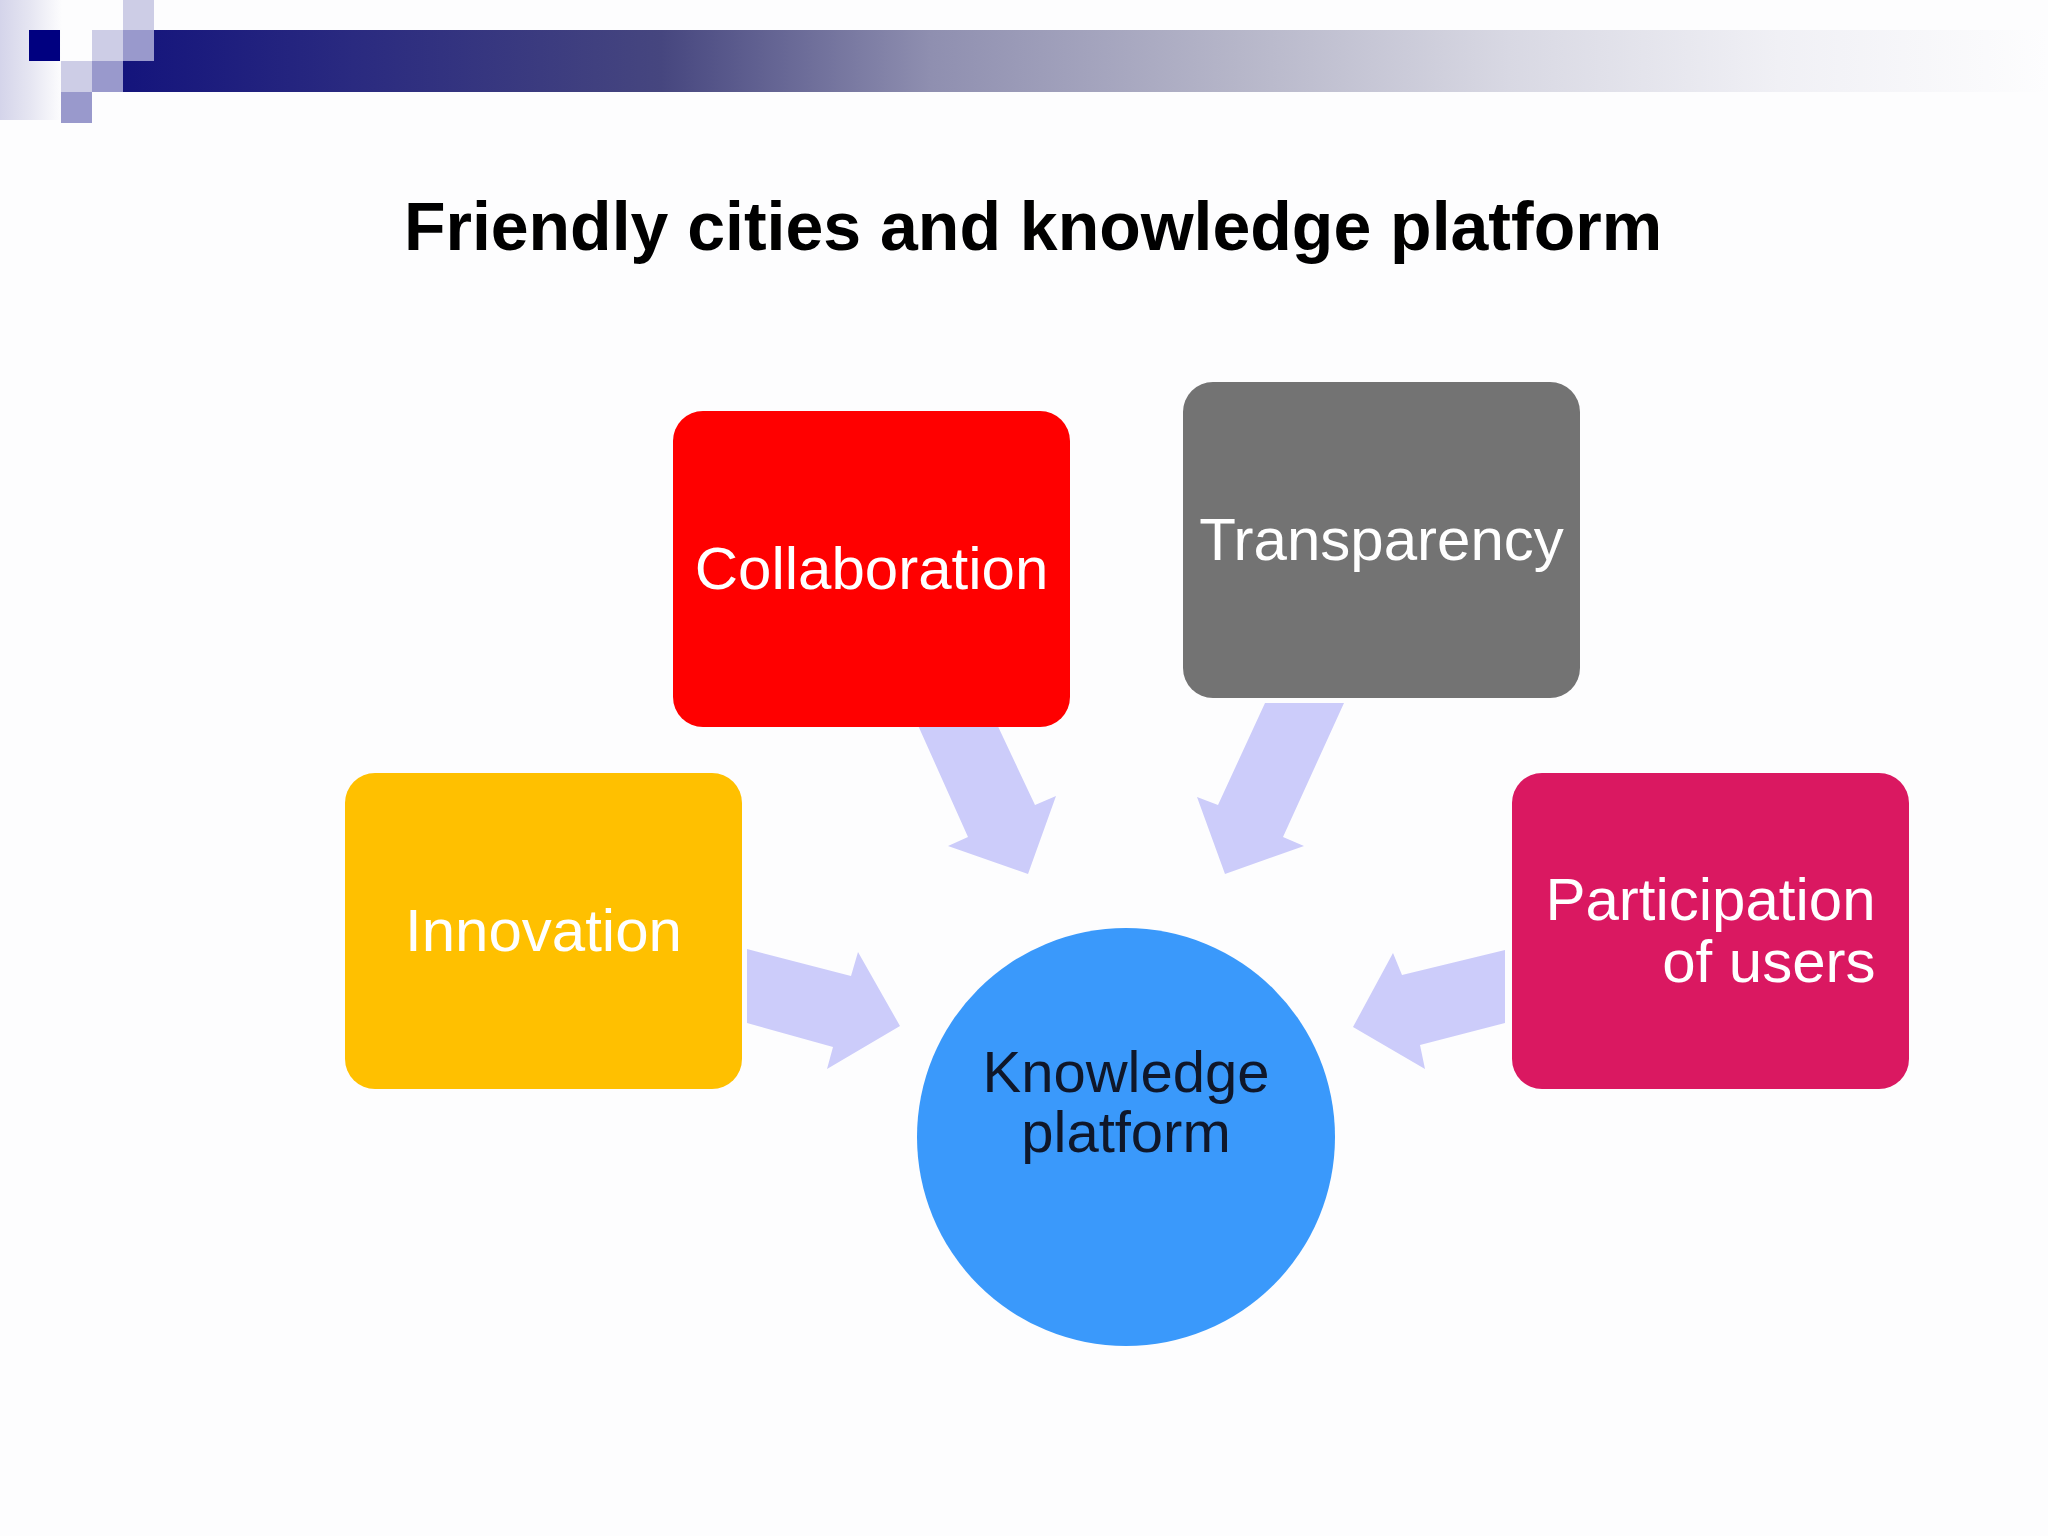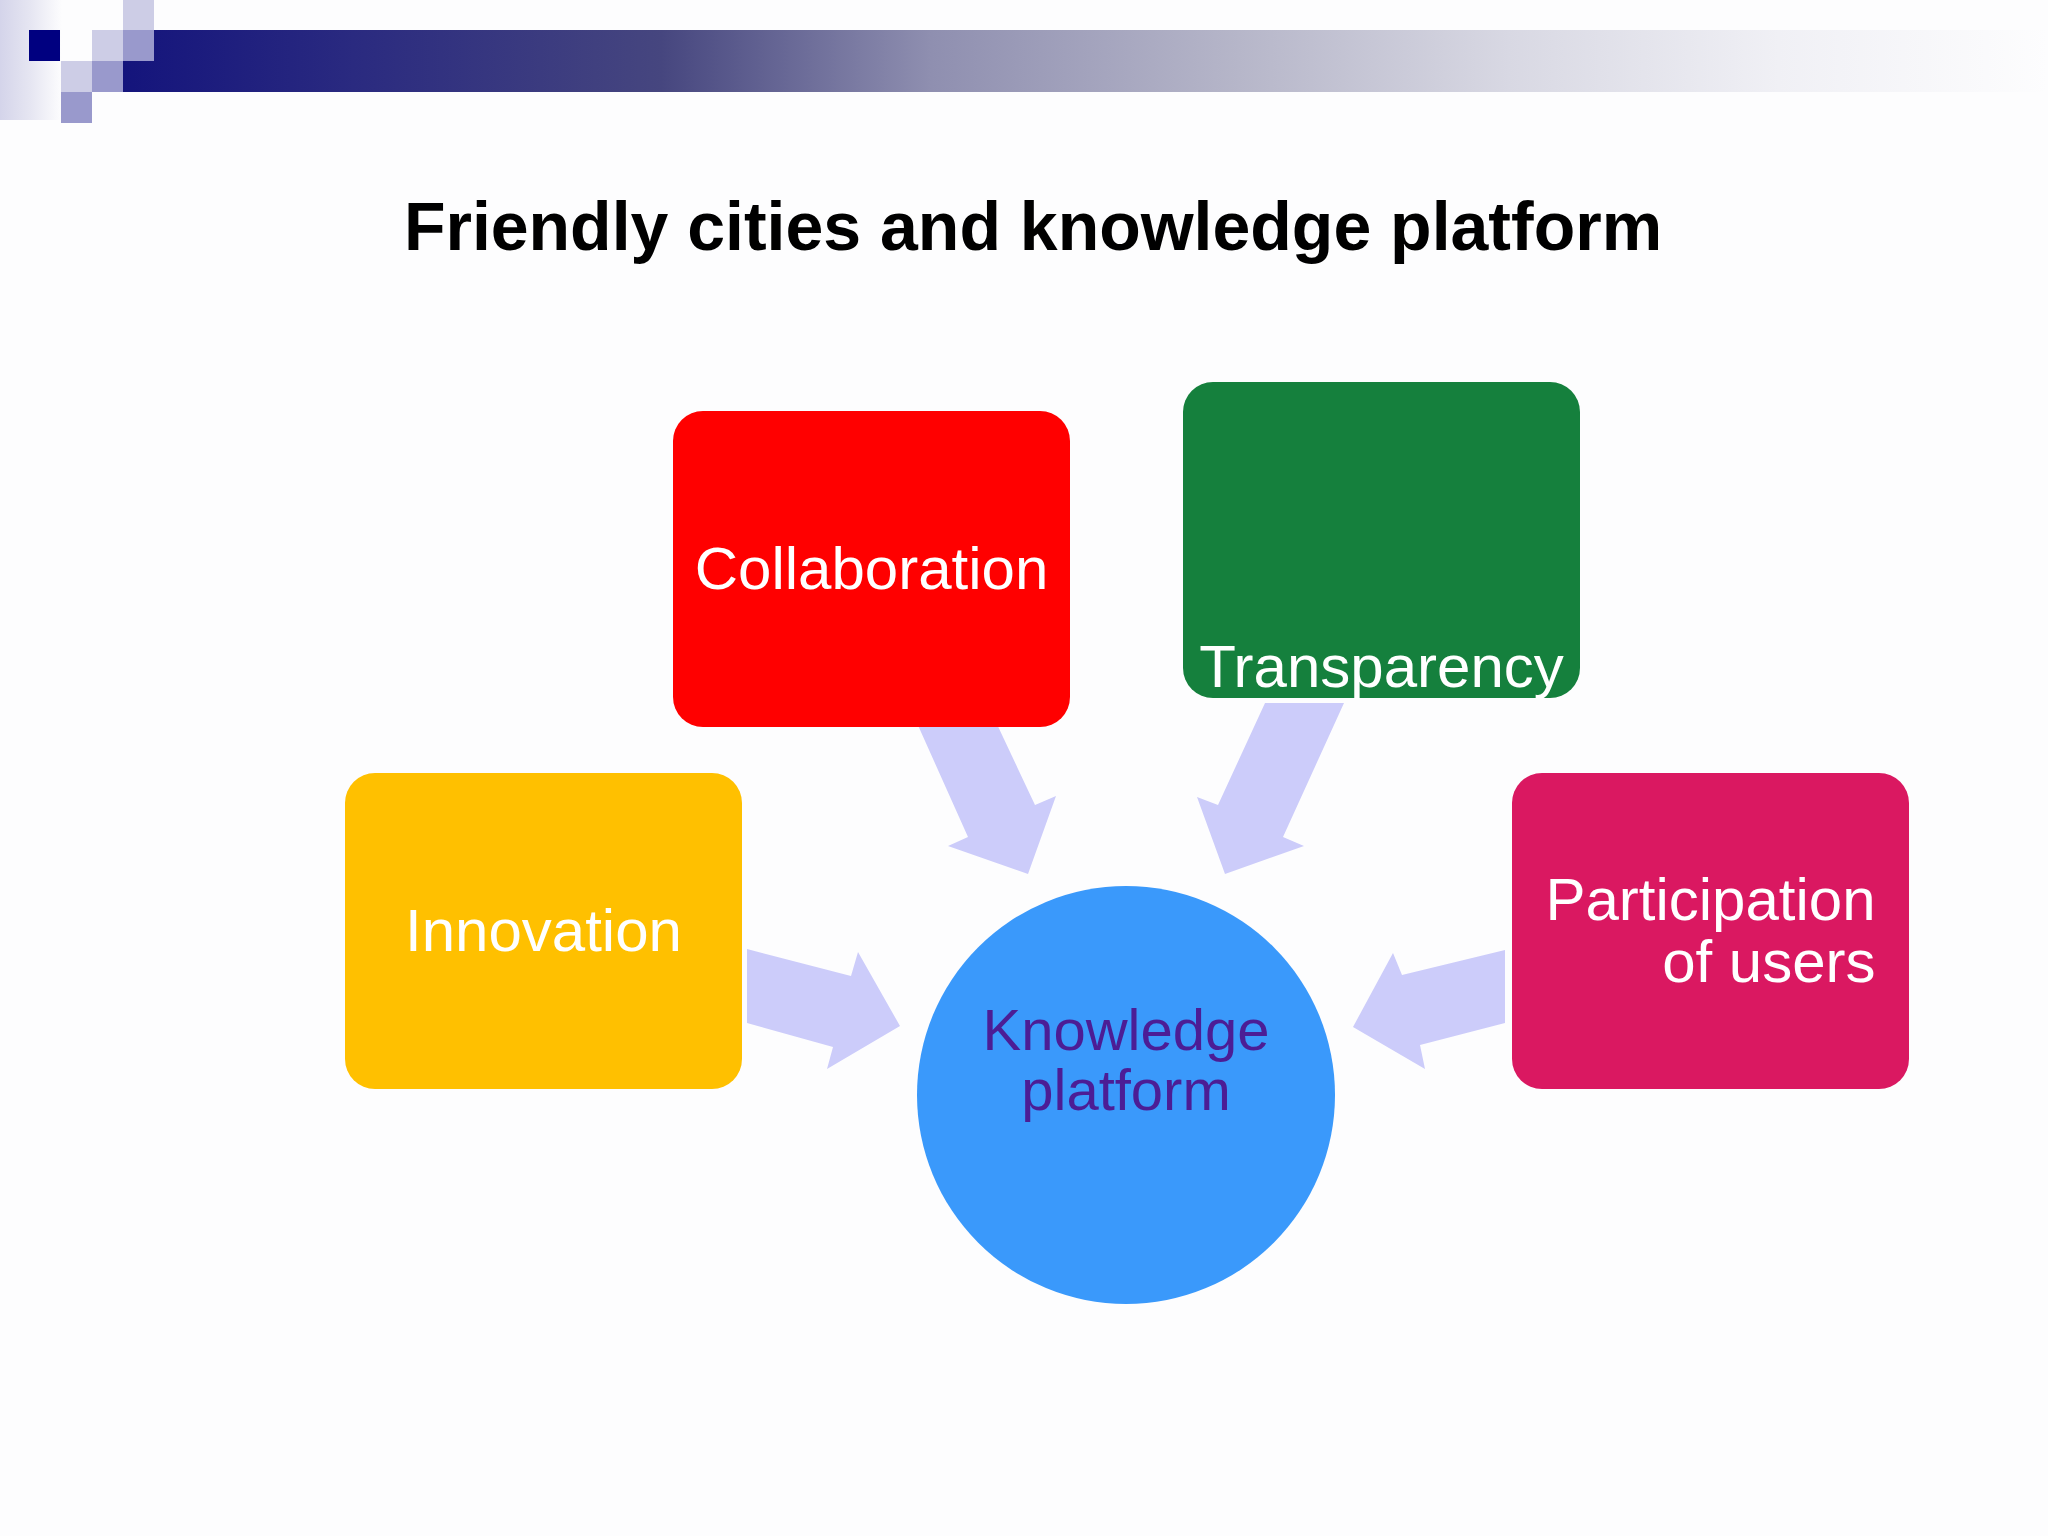--- a/index.html
+++ b/index.html
@@ -38,33 +38,33 @@
     .box {
       position: absolute; width: 397px; height: 316px;
       border-radius: 30px;
       display: flex; align-items: center; justify-content: center;
       text-align: center; color: #ffffff;
       font-family: "Liberation Sans", sans-serif;
       font-size: 60px; line-height: 62px;
       box-sizing: border-box; padding: 0 8px;
     }
     .box-collaboration { left: 673px; top: 382px; background: #ff0000; margin-top: 29px; }
-    .box-transparency  { left: 1183px; top: 382px; background: #15803d; align-items: flex-end; }
+    .box-transparency  { left: 1183px; top: 382px; background: #737373; }
     .box-innovation    { left: 345px; top: 773px; background: #ffc000; }
     .box-participation { left: 1512px; top: 773px; background: #da1861; text-align: right; }
 
     .box .lbl { display: block; white-space: pre-line; }
 
     
     .hub {
-      position: absolute; left: 917px; top: 886px; width: 418px; height: 418px;
+      position: absolute; left: 917px; top: 928px; width: 418px; height: 418px;
       border-radius: 50%;
       background: #3a99fb;
       display: flex; align-items: center; justify-content: center;
-      text-align: center; color: #4c1d95;
+      text-align: center; color: #0f172a;
       font-family: "Liberation Sans", sans-serif;
       font-size: 58px; line-height: 60px;
     }
     .hub .lbl { display: block; white-space: pre-line; margin-top: -70px; }
 
     svg.arrows { position: absolute; left: 0; top: 0; width: 2048px; height: 1536px; pointer-events: none; }
   </style>
 </head>
 <body>
 

